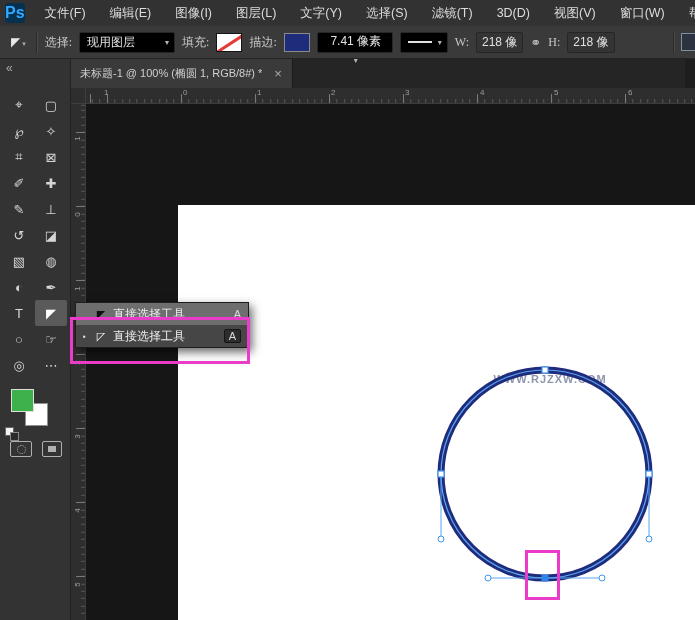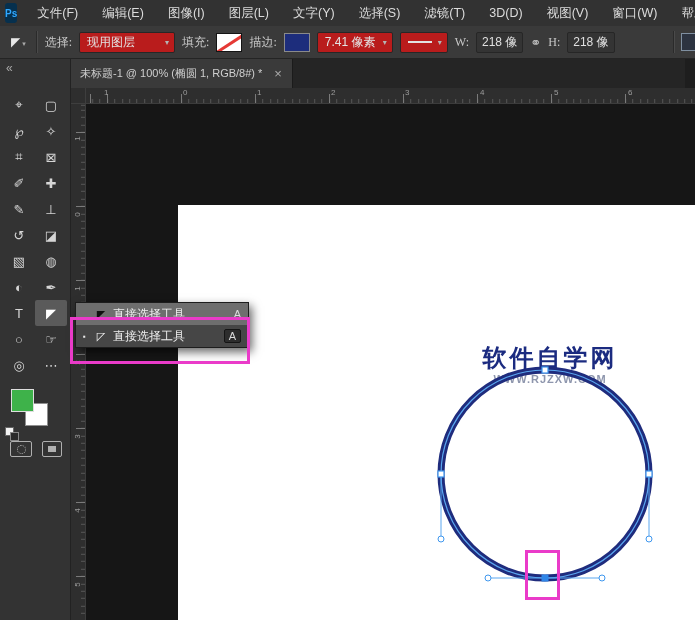--- a/index.html
+++ b/index.html
@@ -3,39 +3,39 @@
 <meta charset="utf-8">
 <style>
   html,body{margin:0;padding:0;background:#111;}
   #app{position:relative;width:695px;height:620px;background:#1e1e1e;overflow:hidden;
        font-family:"Liberation Sans","DejaVu Sans",sans-serif;-webkit-font-smoothing:antialiased;}
 
   
   #menubar{position:absolute;left:0;top:0;width:695px;height:26px;background:#323232;
            border-bottom:1px solid #1b1b1b;display:flex;align-items:center;z-index:10;}
   .ps-logo{width:24px;height:20px;margin-left:5px;background:#06304e;border-radius:3px;
-           display:flex;align-items:center;justify-content:center;font-size:10px;font-weight:bold;color:#31a8ff;}
+           display:flex;align-items:center;justify-content:center;font-size:16px;font-weight:bold;color:#31a8ff;}
   #menu-items{display:flex;margin-left:12px;height:26px;gap:8px;}
   .menu-item{padding:0 8px;font-size:12.5px;color:#dcdcdc;line-height:26px;white-space:nowrap;cursor:default;}
 
   
   #optionsbar{position:absolute;left:0;top:26px;width:695px;height:33px;background:#3a3a3a;
               border-bottom:1px solid #242424;display:flex;align-items:center;gap:7px;
               padding-left:8px;box-sizing:border-box;font-size:12px;color:#c9c9c9;z-index:10;}
   .tool-preset{display:flex;align-items:center;gap:2px;padding:2px 3px;}
   .opt-arrow{font-size:12px;color:#e8e8e8;line-height:1;}
   .mini-caret{font-size:7px;color:#aaa;align-self:flex-end;}
   .vsep{width:1px;height:22px;background:#2a2a2a;border-right:1px solid #4a4a4a;}
   .opt-label{white-space:nowrap;font-family:Liberation Serif, serif;}
-  .dropdown{height:21px;background:#b91c1c;border:1px solid #272727;border-radius:2px;
+  .dropdown{height:21px;background:#000000;border:1px solid #272727;border-radius:2px;
             display:flex;align-items:center;justify-content:space-between;
             padding:0 5px 0 7px;gap:6px;color:#e3e3e3;box-sizing:border-box;white-space:nowrap;}
   .dropdown .caret{font-size:8px;color:#b5b5b5;}
   .dd-select{width:96px;}
-  .dd-strokew{width:76px;}
+  .dd-strokew{width:76px;flex-direction:column;}
   .dd-stroketype{width:48px;}
   .line-sample{width:24px;height:2px;background:#e2e2e2;}
   .swatch{width:26px;height:19px;border:1px solid #141414;box-sizing:border-box;position:relative;overflow:hidden;}
   .fill-swatch{background:#ffffff;}
   .no-fill-line{position:absolute;left:-5px;top:7px;width:40px;height:3px;background:#e53935;transform:rotate(-33deg);}
   .stroke-swatch{background:#1d2d7c;border:1px solid #8a8a8a;}
   .field{height:21px;min-width:40px;background:#343434;border:1px solid #262626;border-radius:2px;
          padding:0 5px;display:flex;align-items:center;color:#e0e0e0;box-sizing:border-box;white-space:nowrap;overflow:hidden;}
   .link-icon{color:#c0c0c0;font-size:13px;}
   .right-group{margin-left:auto;display:flex;align-items:center;gap:6px;}
@@ -207,21 +207,20 @@
       <span class="rnumv" style="top: 106px;">0</span>
       <span class="rnumv" style="top: 180px;">1</span>
       <span class="rnumv" style="top: 254px;">2</span>
       <span class="rnumv" style="top: 328px;">3</span>
       <span class="rnumv" style="top: 402px;">4</span>
       <span class="rnumv" style="top: 476px;">5</span>
     </div>
 
   <div id="pasteboard"></div>
   <div id="canvas">
-    <div class="watermark-title">软件自学网</div>
     <div class="watermark-url">WWW.RJZXW.COM</div>
     <svg id="shape-svg" width="517" height="415" viewBox="0 0 517 415">
 
       <circle cx="367" cy="269" r="104" fill="none" stroke="#1f2c7d" stroke-width="7"></circle>
 
       <circle cx="367" cy="269" r="104" fill="none" stroke="#5ba7f0" stroke-width="1.2"></circle>
 
       <line x1="263" y1="269" x2="263" y2="334" stroke="#5ba7f0" stroke-width="1"></line>
       <circle cx="263" cy="334" r="3" fill="#ffffff" stroke="#3f97ee" stroke-width="1"></circle>
       <line x1="471" y1="269" x2="471" y2="334" stroke="#5ba7f0" stroke-width="1"></line>

